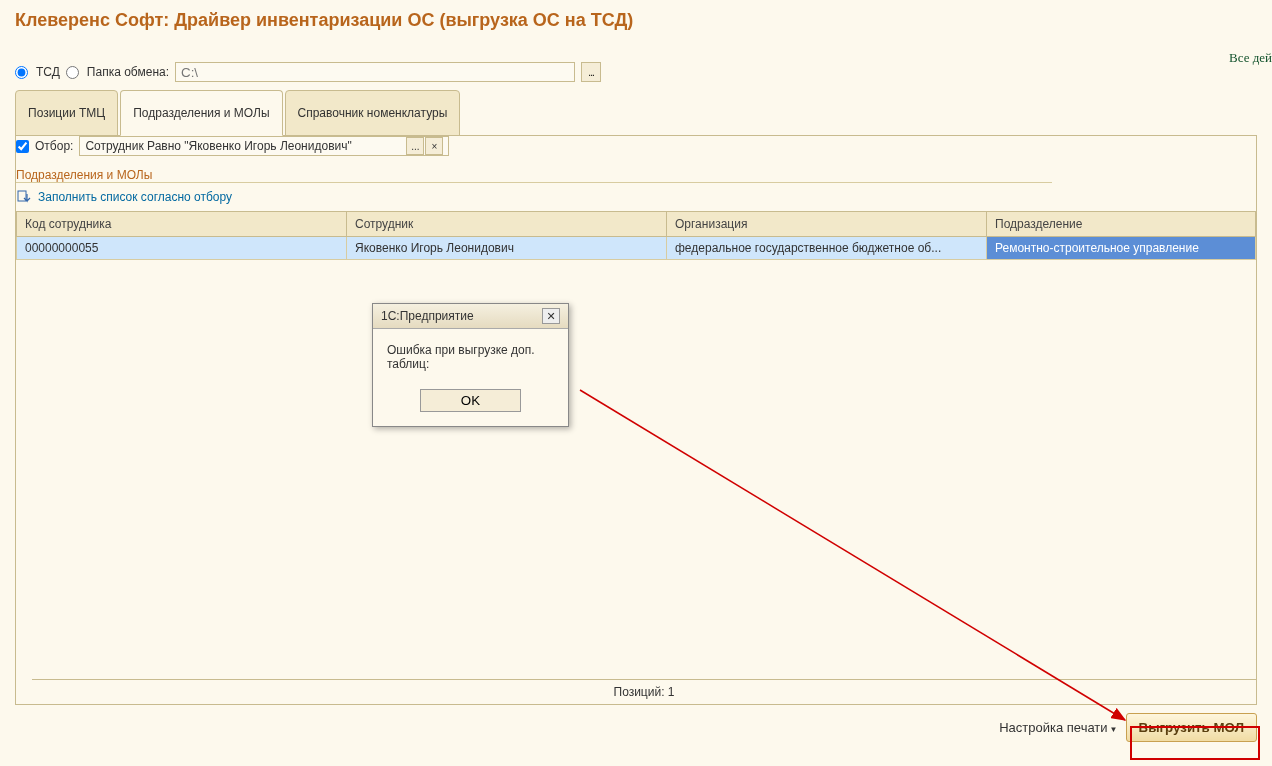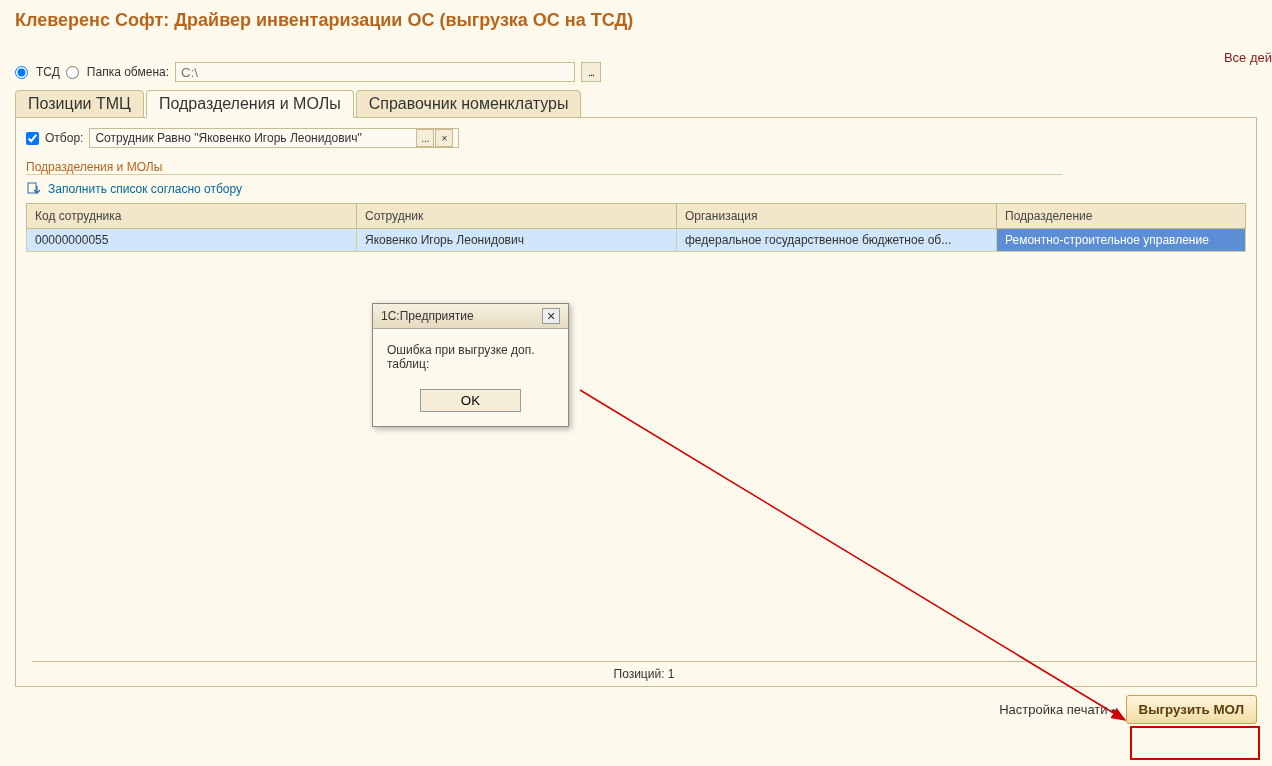--- a/index.html
+++ b/index.html
@@ -16,22 +16,23 @@
 .page-title {
   font-size: 18px;
   font-weight: bold;
   color: #b8651c;
   padding: 10px 12px 3px 15px;
 }
 .top-right-link {
   position: absolute;
   right: 0;
   top: 50px;
-  color: #7f1d1d;
+  color: #14532d;
   font-size: 13px;
+  font-family: Liberation Serif, serif;
 }
 .radio-row {
   display: flex;
   align-items: center;
   gap: 6px;
   padding: 8px 15px;
   margin-top: 20px;
 }
 .radio-row input[type="radio"] { margin-right: 2px; }
 .path-input {
@@ -50,39 +51,38 @@
   font-size: 10px;
   cursor: pointer;
   letter-spacing: -1px;
 }
 .tabs {
   display: flex;
   padding: 0 15px;
   gap: 2px;
 }
 .tab {
-  padding: 4px 12px;
+  padding: 15px 12px;
   border: 1px solid #c8bb8f;
   border-top-left-radius: 4px;
   border-top-right-radius: 4px;
   background: #f2e8c9;
   cursor: pointer;
-  font-size: 16px;
+  font-size: 12px;
 }
 .tab.active {
   background: #fdf9ed;
   border-bottom: 1px solid #fdf9ed;
   position: relative;
   z-index: 2;
 }
 .tab-content {
   border: 1px solid #c8bb8f;
   border-top: 1px solid #c8bb8f;
   margin: -1px 15px 0 15px;
-  padding: 10px;
   background: #fdf9ed;
   height: 570px;
   position: relative;
 }
 .filter-row {
   display: flex;
   align-items: center;
   gap: 6px;
   margin-bottom: 12px;
 }

